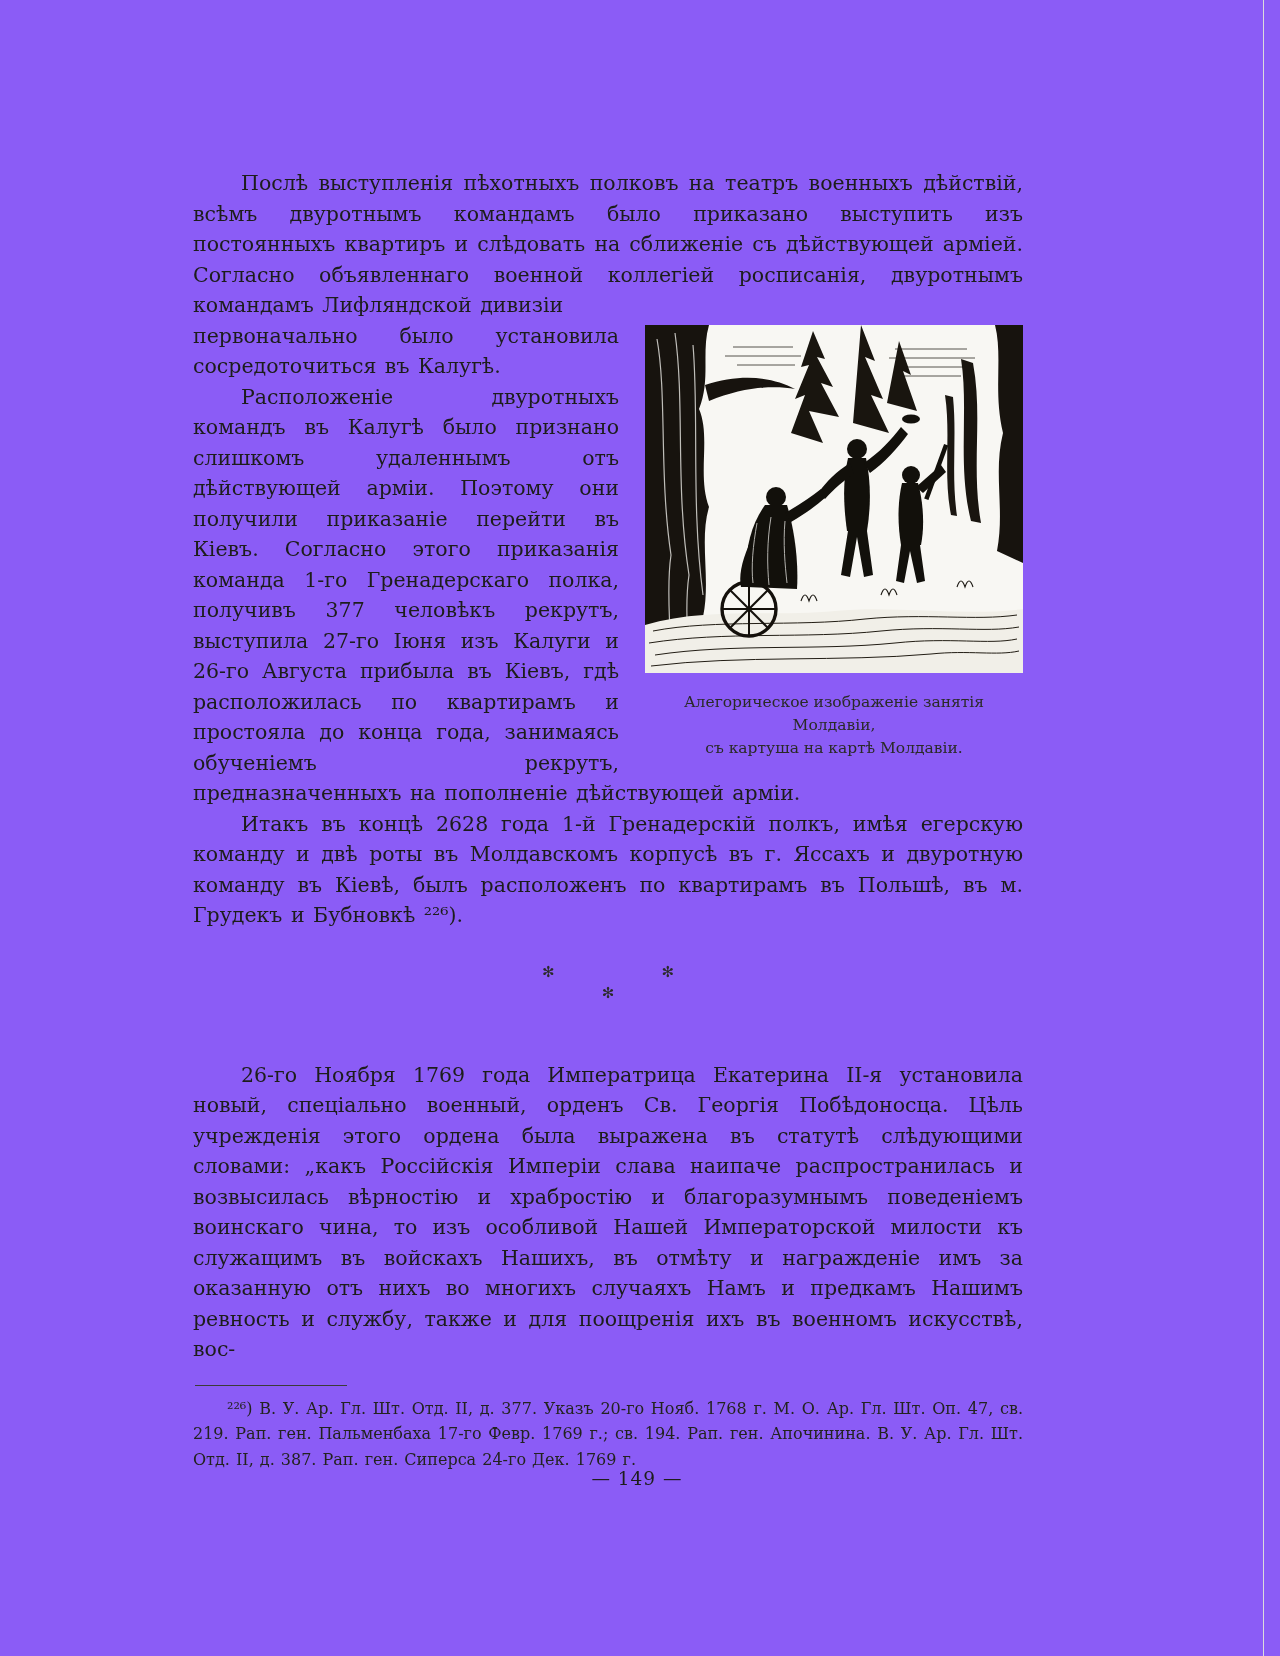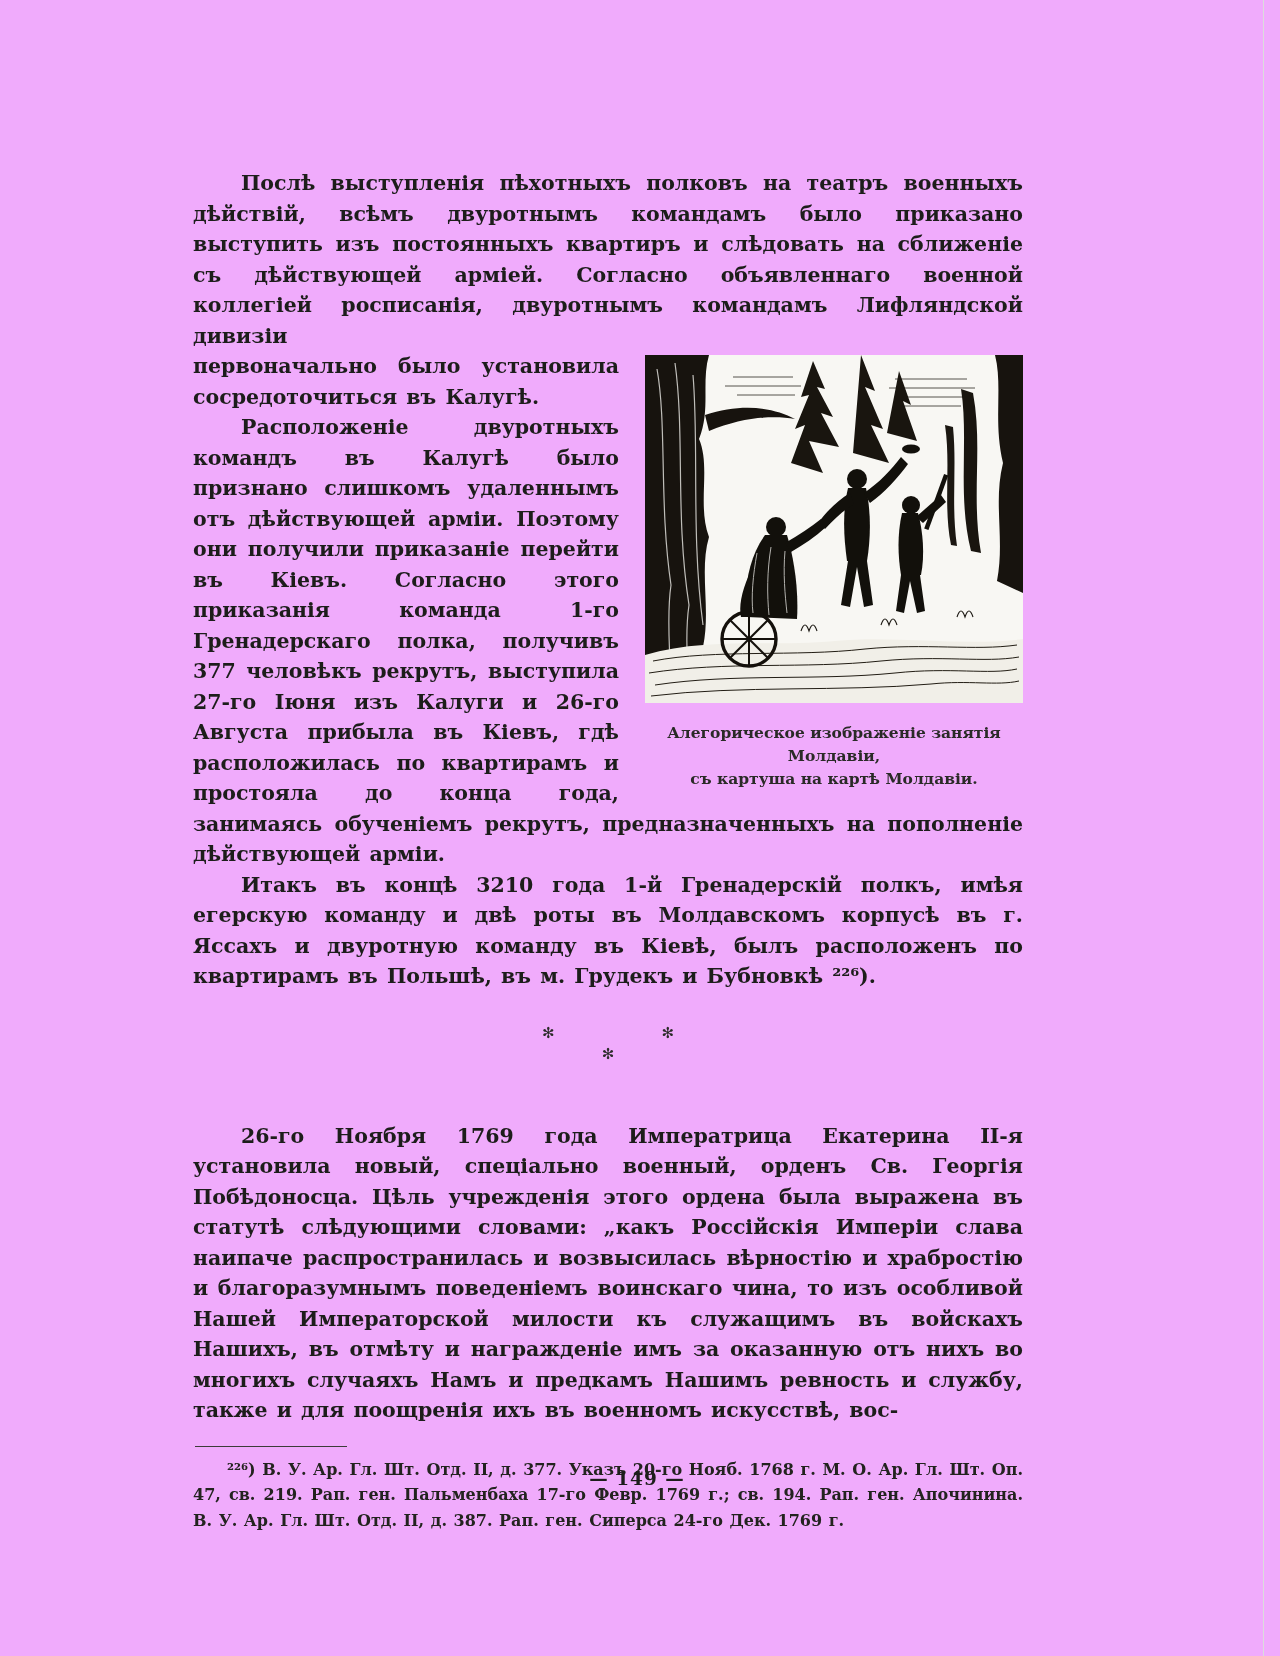--- a/index.html
+++ b/index.html
@@ -4,25 +4,24 @@
 <style>
   html, body {
     margin: 0;
     padding: 0;
     background: #ffffff;
   }
   .page {
     position: relative;
     width: 1280px;
     height: 1656px;
-    background: #f0abfc;
+    background: #8b5cf6;
     color: #1d1d1b;
     font-family: "DejaVu Serif", serif;
     overflow: hidden;
-    font-weight: bold;
   }
   .scan-edge {
     position: absolute;
     top: 0;
     bottom: 0;
     right: 16px;
     width: 1.5px;
     background: #dcdcdc;
   }
   .content {
@@ -190,21 +189,21 @@
         </g>
       </svg>
       <figcaption>
         <div>Алегорическое изображеніе занятія Молдавіи,</div>
         <div>съ картуша на картѣ Молдавіи.</div>
       </figcaption>
     </figure>
 
     <p class="continuation">первоначально было установила сосредоточиться въ Калугѣ.</p>
     <p>Расположеніе двуротныхъ командъ въ Калугѣ было признано слишкомъ удаленнымъ отъ дѣйствующей арміи. Поэтому они получили приказаніе перейти въ Кіевъ. Согласно этого приказанія команда 1-го Гренадерскаго полка, получивъ 377 человѣкъ рекрутъ, выступила 27-го Іюня изъ Калуги и 26-го Августа прибыла въ Кіевъ, гдѣ расположилась по квартирамъ и простояла до конца года, занимаясь обученіемъ рекрутъ, предназначенныхъ на пополненіе дѣйствующей арміи.</p>
-    <p>Итакъ въ концѣ 3210 года 1-й Гренадерскій полкъ, имѣя егерскую команду и двѣ роты въ Молдавскомъ корпусѣ въ г. Яссахъ и двуротную команду въ Кіевѣ, былъ расположенъ по квартирамъ въ Польшѣ, въ м. Грудекъ и Бубновкѣ ²²⁶).</p>
+    <p>Итакъ въ концѣ 2628 года 1-й Гренадерскій полкъ, имѣя егерскую команду и двѣ роты въ Молдавскомъ корпусѣ въ г. Яссахъ и двуротную команду въ Кіевѣ, былъ расположенъ по квартирамъ въ Польшѣ, въ м. Грудекъ и Бубновкѣ ²²⁶).</p>
 
     <div class="asterism">
       <div class="ast-row">
         <span>✻</span>
         <span>✻</span>
       </div>
       <div class="ast-bottom">
         <span>✻</span>
       </div>
     </div>

